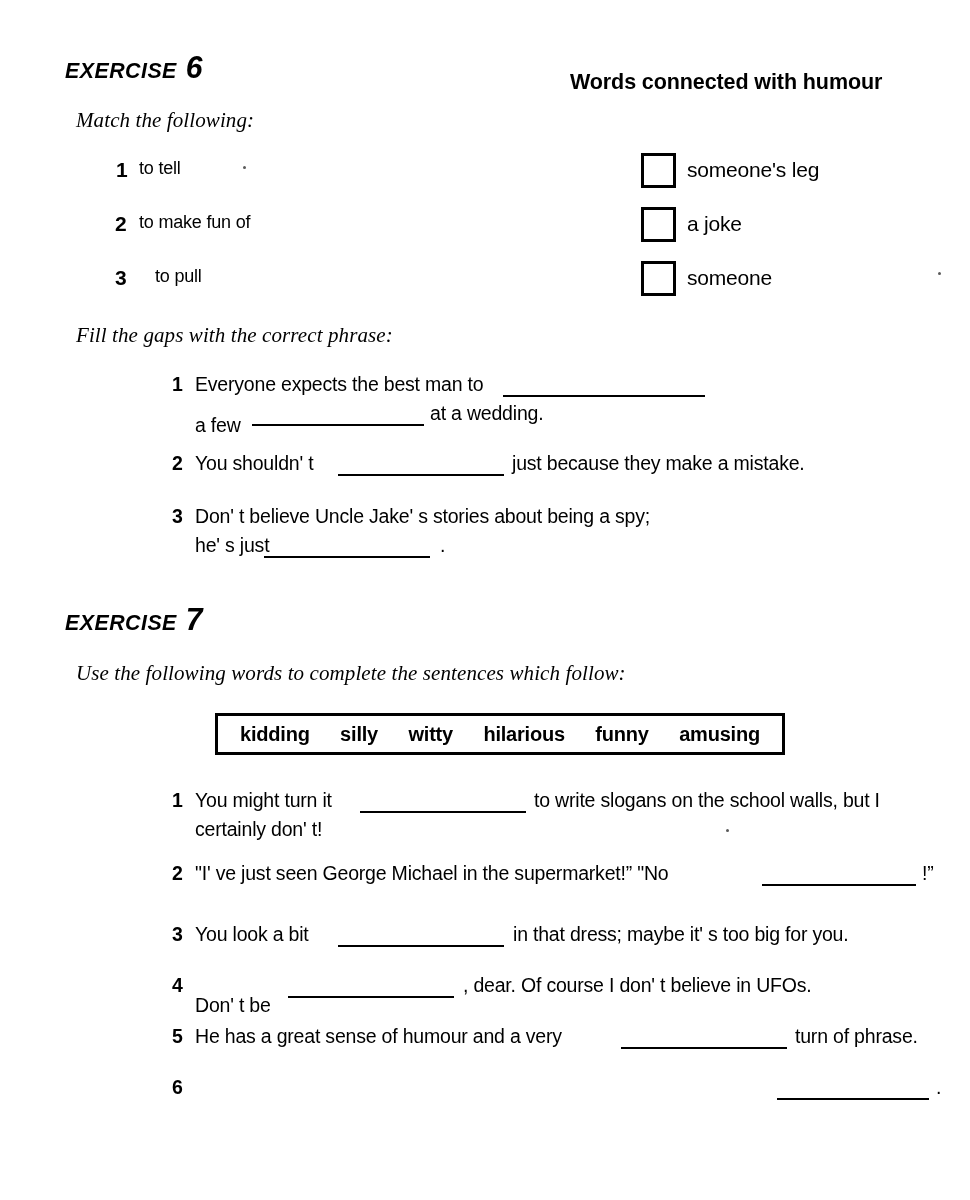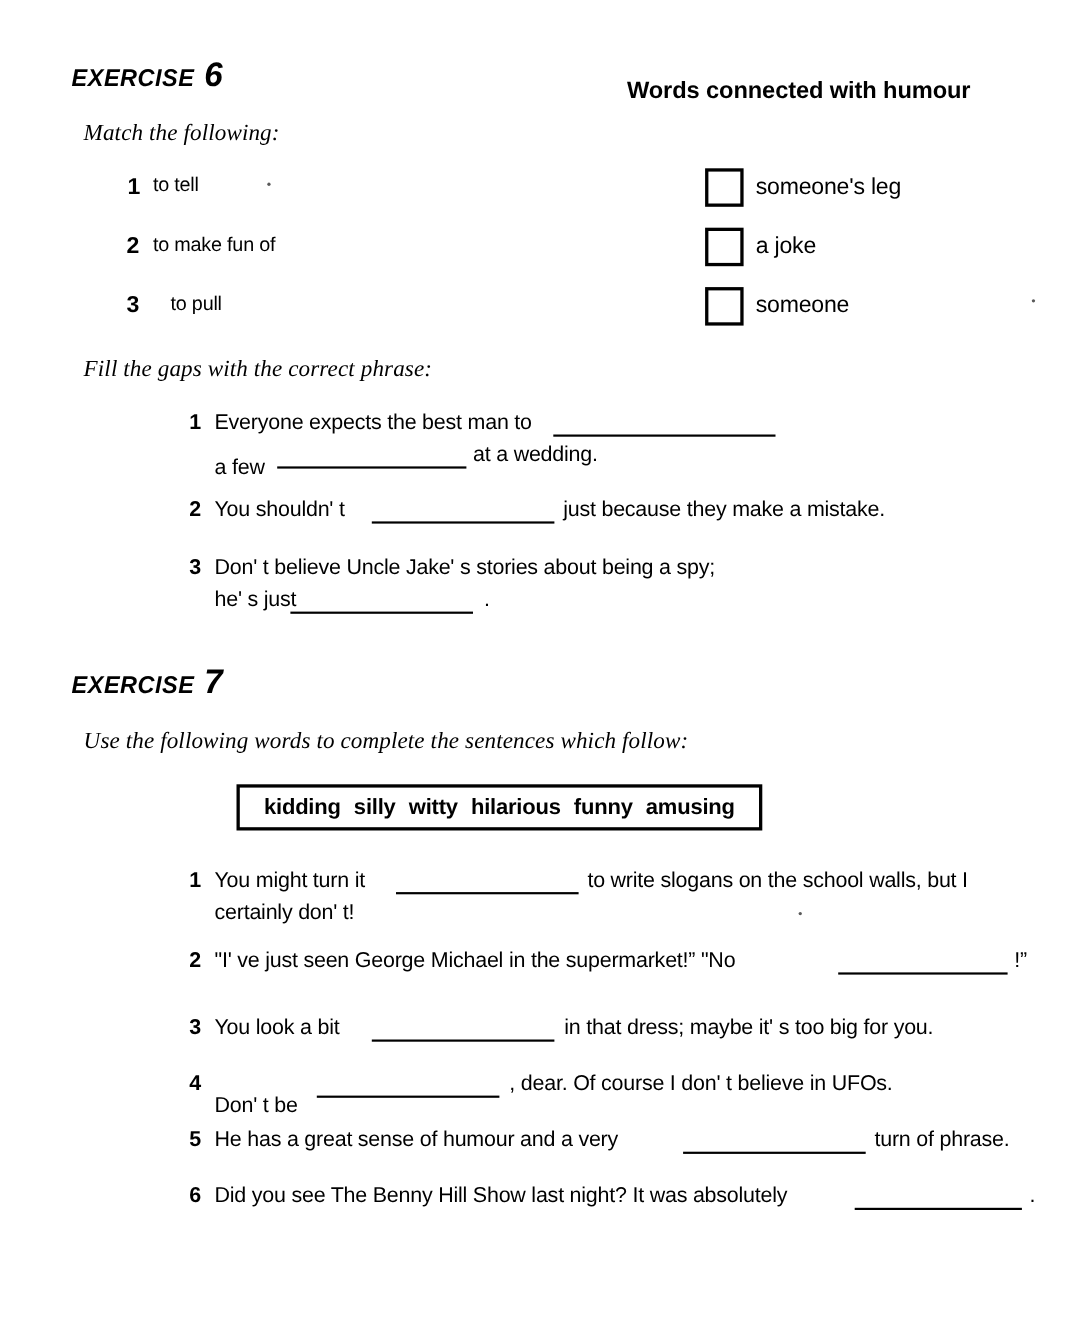--- a/index.html
+++ b/index.html
@@ -186,21 +186,21 @@
   <div class="body-text" style="left:195px; top:505px;">Don' t believe Uncle Jake' s stories about being a spy;</div>
 
   <div class="body-text" style="left:195px; top:534px;">he' s just</div>
   <div class="blank" style="left:264px; top:556px; width:166px;"></div>
   <div class="body-text" style="left:440px; top:534px;">.</div>
 
   <div class="ex-heading" style="left:65px; top:602px;">EXERCISE 7</div>
 
   <div class="instruction" style="left:76px; top:661px;">Use the following words to complete the sentences which follow:</div>
 
-  <div class="wordbank" style="left:215px; top:713px; width:478px; height:42px;text-align:center;">
+  <div class="wordbank" style="left:215px; top:713px; width:570px; height:42px;text-align:center;">
     <span class="wordbank-word">kidding</span>
     <span class="wordbank-word">silly</span>
     <span class="wordbank-word">witty</span>
     <span class="wordbank-word">hilarious</span>
     <span class="wordbank-word">funny</span>
     <span class="wordbank-word">amusing</span>
   </div>
 
   <div class="num" style="left:172px; top:789px;">1</div>
   <div class="body-text" style="left:195px; top:789px;">You might turn it</div>
@@ -222,21 +222,20 @@
   <div class="body-text" style="left:195px; top:974px;margin-top:20px;">Don' t be</div>
   <div class="blank" style="left:288px; top:996px; width:166px;"></div>
   <div class="body-text" style="left:463px; top:974px;">, dear. Of course I don' t believe in UFOs.</div>
 
   <div class="num" style="left:172px; top:1025px;">5</div>
   <div class="body-text" style="left:195px; top:1025px;">He has a great sense of humour and a very</div>
   <div class="blank" style="left:621px; top:1047px; width:166px;"></div>
   <div class="body-text" style="left:795px; top:1025px;">turn of phrase.</div>
 
   <div class="num" style="left:172px; top:1076px;">6</div>
-  <div class="body-text" style="left:195px; top:1076px;">Did you see The Benny Hill Show last night? It was absolutely</div>
   <div class="blank" style="left:777px; top:1098px; width:152px;"></div>
   <div class="body-text" style="left:936px; top:1076px;">.</div>
 
   <div class="speck" style="left:243px; top:166px; width:3px; height:3px;"></div>
   <div class="speck" style="left:938px; top:272px; width:3px; height:3px;"></div>
   <div class="speck" style="left:726px; top:829px; width:3px; height:3px;"></div>
 
 </div>
 
 </body></html>

